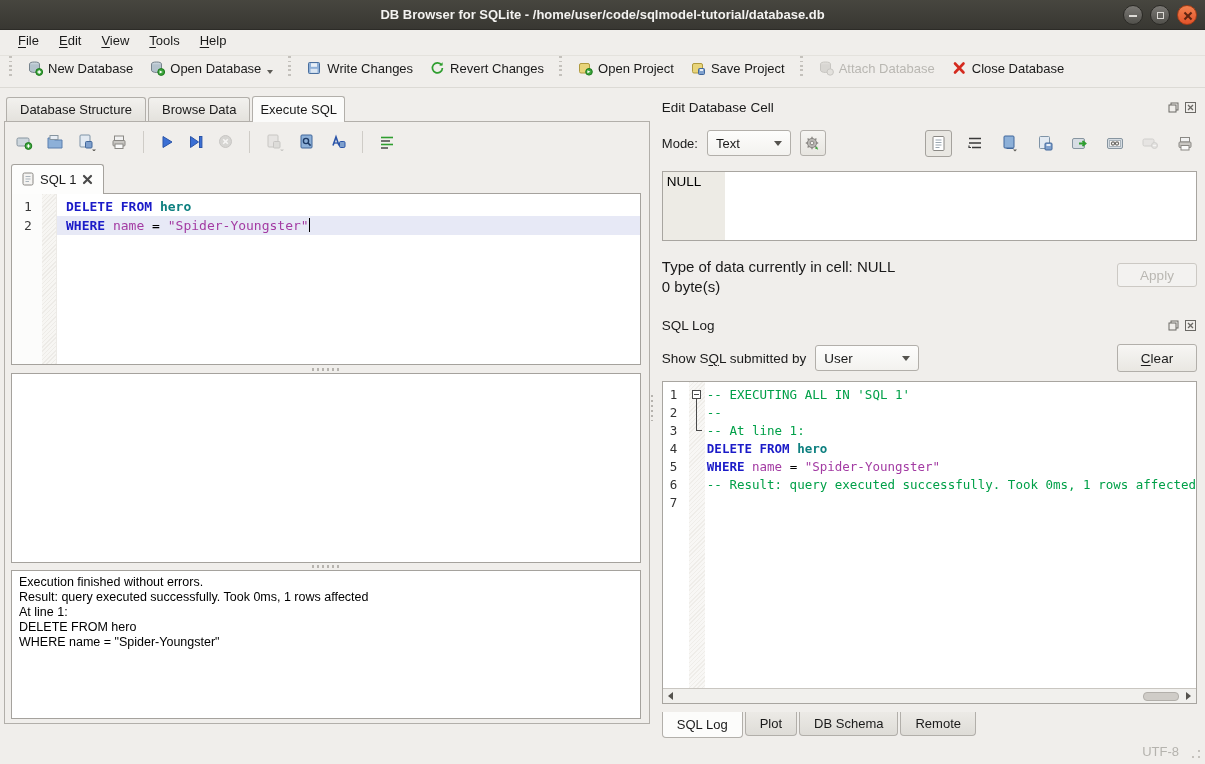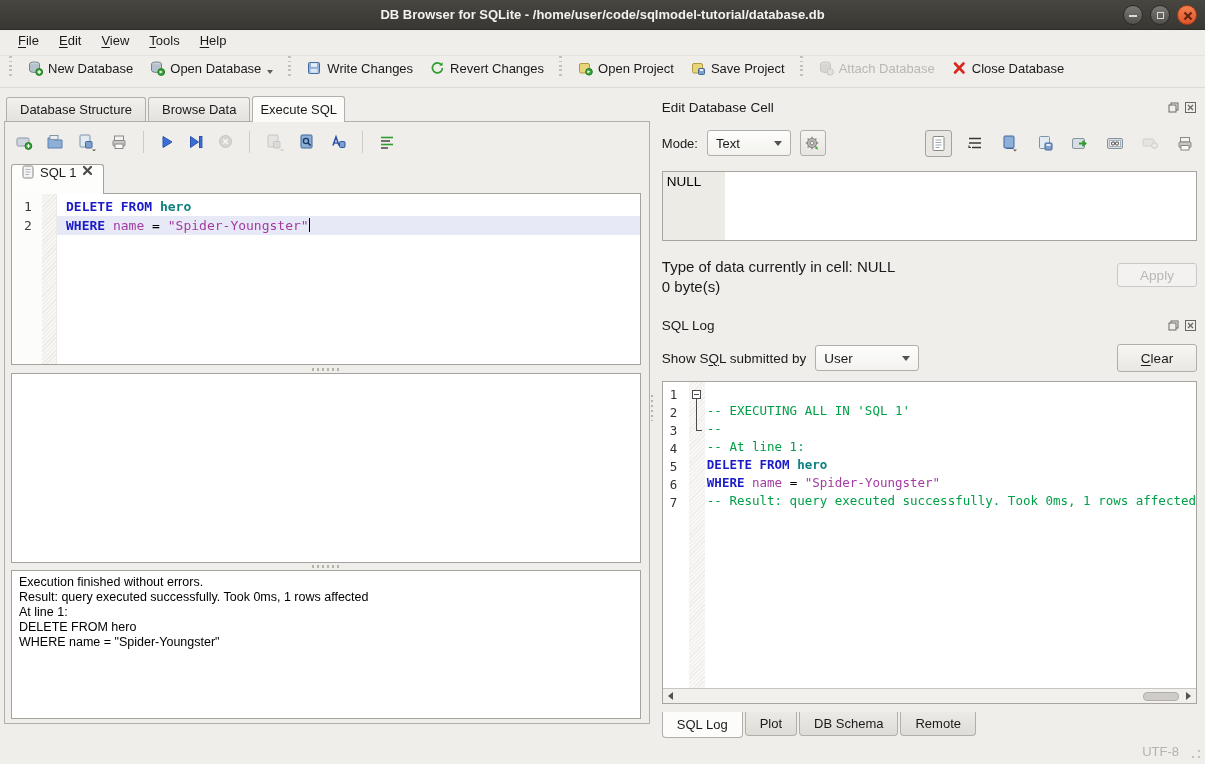--- a/index.html
+++ b/index.html
@@ -43,21 +43,21 @@
   .tab{padding:4px 13px 4px;border:1px solid #b2afaa;border-bottom:none;background:linear-gradient(#f2f1ee,#e4e2dd);border-radius:3px 3px 0 0;margin-right:2px;}
   .tab.active{background:#fbfbfa;padding:5px 7px;margin-bottom:-1px;}
   .left-frame{height:603px;border:1px solid #b2afaa;background:#f0eeeb;display:flex;flex-direction:column;}
   
   .sql-toolbar{height:40px;display:flex;align-items:center;padding:0 10px;gap:13px;}
   .sbtn{display:flex;align-items:flex-end;}
   .sbtn.disabled{opacity:.45;filter:grayscale(.6);}
   .sgrip{width:1px;height:22px;background:#cfccc7;margin:0 2px;}
   
   .subtab-row{display:flex;align-items:flex-end;margin:0 8px 0 6px;border-bottom:1px solid #a5a29d;height:32px;}
-  .subtab{position:relative;z-index:2;display:flex;gap:6px;background:#fdfdfc;border:1px solid #a5a29d;border-bottom:none;border-radius:3px 3px 0 0;height:30px;margin-bottom:-1px;padding:0 10px;}
+  .subtab{position:relative;z-index:2;display:flex;align-items:center;gap:6px;background:#fdfdfc;border:1px solid #a5a29d;border-bottom:none;border-radius:3px 3px 0 0;height:30px;margin-bottom:-1px;padding:0 10px;}
   
   .editor-box{height:172px;margin:0 8px 0 6px;border:1px solid #a5a29d;border-top:none;background:#fff;display:flex;overflow:hidden;}
   .ed-gutter{width:30px;background:#fcfcfb;padding-top:3px;font-family:"DejaVu Sans Mono",monospace;font-size:13px;color:#3a3a3a;}
   .ed-gutter div{height:19px;line-height:19px;padding-left:12px;}
   .ed-fold{width:15px;background:repeating-linear-gradient(135deg,#edebe7 0 1px,#f7f6f3 1px 3px);border-right:1px solid #eceae6;}
   .ed-code{flex:1;padding-top:3px;font-family:"DejaVu Sans Mono",monospace;font-size:13px;}
   .code-line{height:19px;line-height:19px;padding-left:9px;white-space:pre;}
   .code-line.current{background:#e7e9f6;}
   .caret{display:inline-block;width:1.5px;height:14px;background:#000;vertical-align:-2px;}
   .seg-kw{color:#1b1bc8;font-weight:bold;}
@@ -98,21 +98,21 @@
   .clear-btn{margin-left:auto;width:80px;height:28px;}
   
   .log-box{flex:1;margin-top:9px;border:1px solid #a8a5a0;background:#fff;position:relative;overflow:hidden;display:flex;}
   .log-gutter{width:26px;padding-top:4px;font-family:"DejaVu Sans Mono",monospace;font-size:12.5px;color:#333;}
   .log-gutter div{height:18px;line-height:18px;padding-left:7px;}
   .log-fold{width:16px;background:repeating-linear-gradient(135deg,#efede9 0 1px,#f8f7f5 1px 3px);position:relative;}
   .fold-box{position:absolute;left:3px;top:8px;width:9px;height:9px;border:1px solid #4a4a4a;background:#fff;}
   .fold-box::after{content:"";position:absolute;left:1px;top:3px;width:5px;height:1px;background:#4a4a4a;}
   .fold-vline{position:absolute;left:7px;top:17px;width:1px;height:31px;background:#4a4a4a;}
   .fold-foot{position:absolute;left:7px;top:48px;width:6px;height:1px;background:#4a4a4a;}
-  .log-code{flex:1;padding-top:20px;font-family:"DejaVu Sans Mono",monospace;font-size:12.5px;overflow:hidden;padding-bottom:15px;}
+  .log-code{flex:1;padding-top:4px;font-family:"DejaVu Sans Mono",monospace;font-size:12.5px;overflow:hidden;padding-bottom:15px;}
   .log-line{height:18px;line-height:18px;padding-left:2px;white-space:pre;}
   
   .hscroll{position:absolute;left:0;right:0;bottom:0;height:15px;background:#f1f0ed;border-top:1px solid #c9c6c1;display:flex;align-items:center;}
   .sb-arrow{width:15px;height:14px;display:flex;align-items:center;justify-content:center;}
   .sb-left::after{content:"";width:0;height:0;border-top:4px solid transparent;border-bottom:4px solid transparent;border-right:5px solid #55534e;}
   .sb-right{margin-left:auto;}
   .sb-right::after{content:"";width:0;height:0;border-top:4px solid transparent;border-bottom:4px solid transparent;border-left:5px solid #55534e;}
   .sb-thumb{position:absolute;right:17px;top:3px;width:36px;height:9px;background:#cfccc7;border:1px solid #b2afaa;border-radius:4px;}
   
   .bottom-tabs{height:27px;margin-top:8px;display:flex;align-items:flex-start;gap:2px;padding-left:0;}

